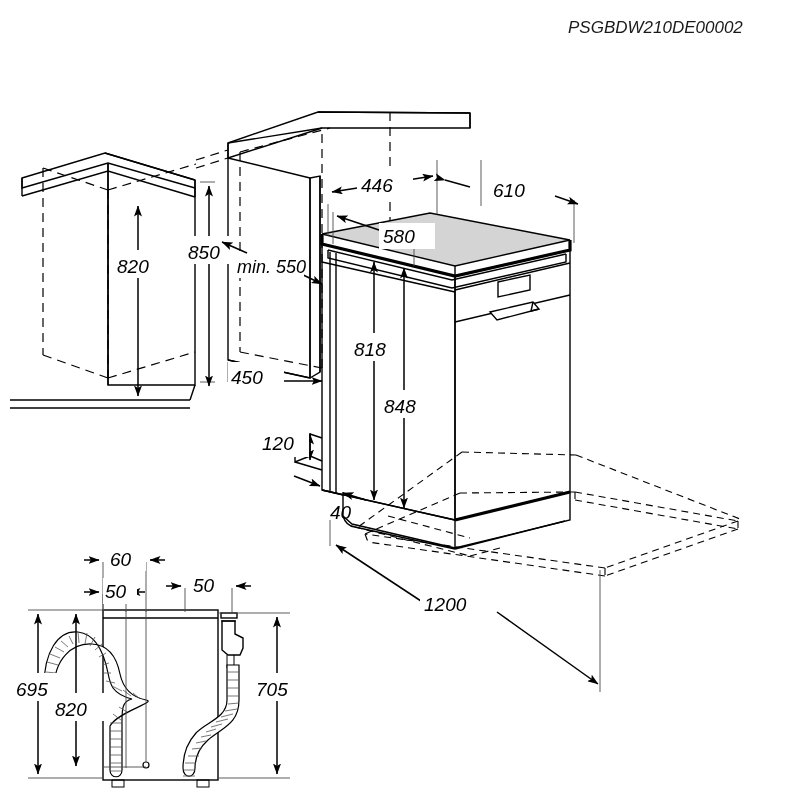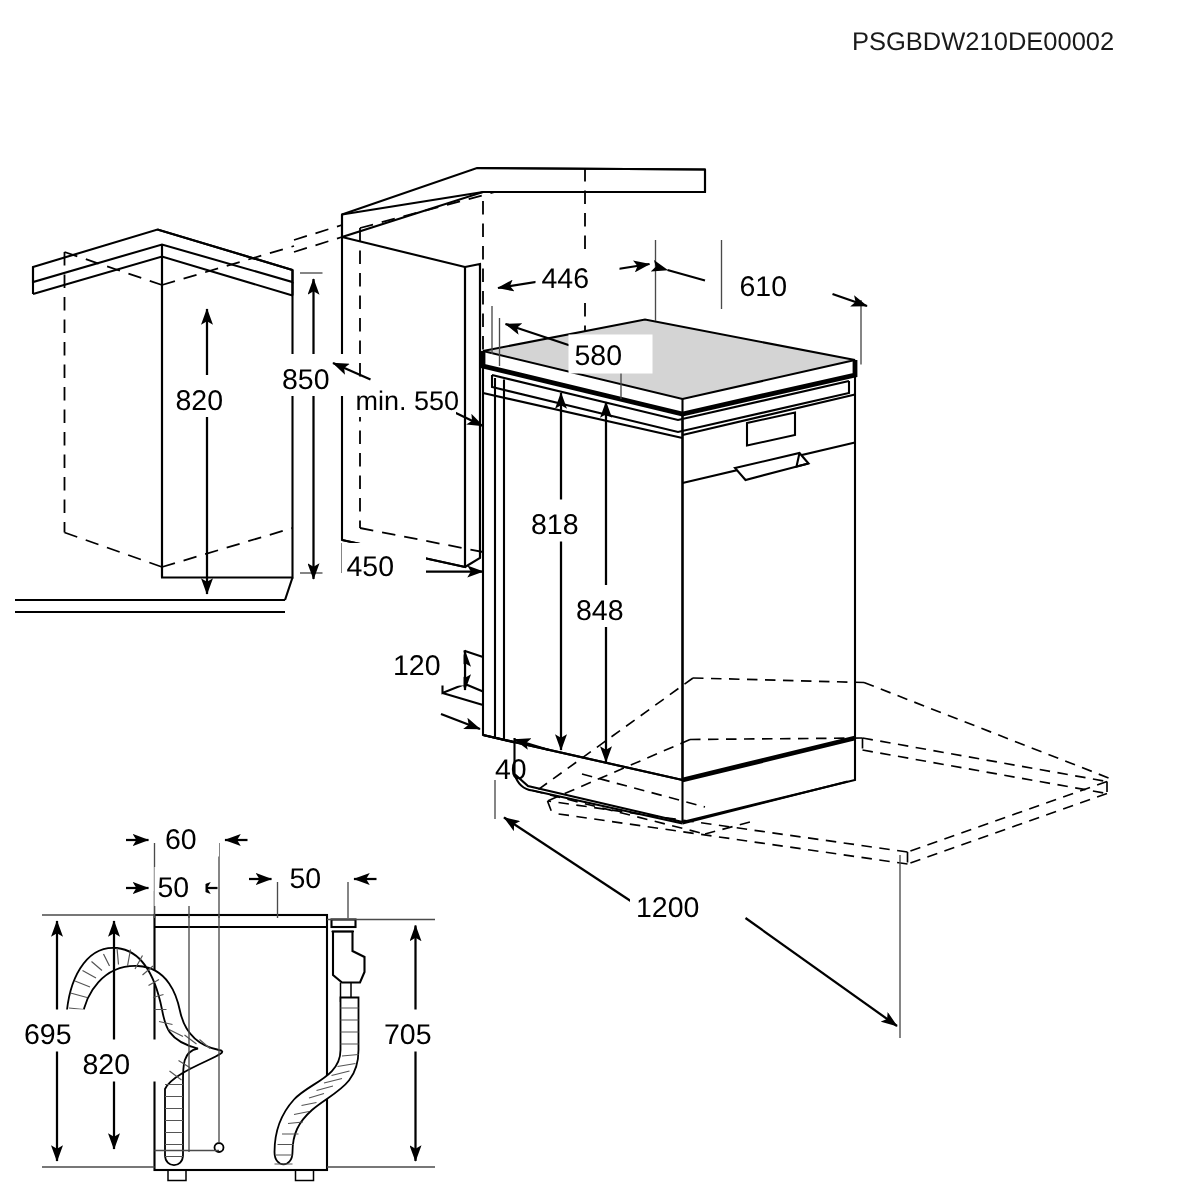--- a/index.html
+++ b/index.html
@@ -12,20 +12,21 @@
     height: 800px;
     font-family: "Liberation Sans", sans-serif;
     color: #000000;
     overflow: hidden;
     position: relative;
   }
   #drawing-root {
     position: relative;
     width: 800px;
     height: 676px;
+    font-style: italic;
   }
   #tech-svg {
     position: absolute;
     left: 0;
     top: 0;
     width: 800px;
     height: 800px;
     display: block;
   }
   .dim-text {

